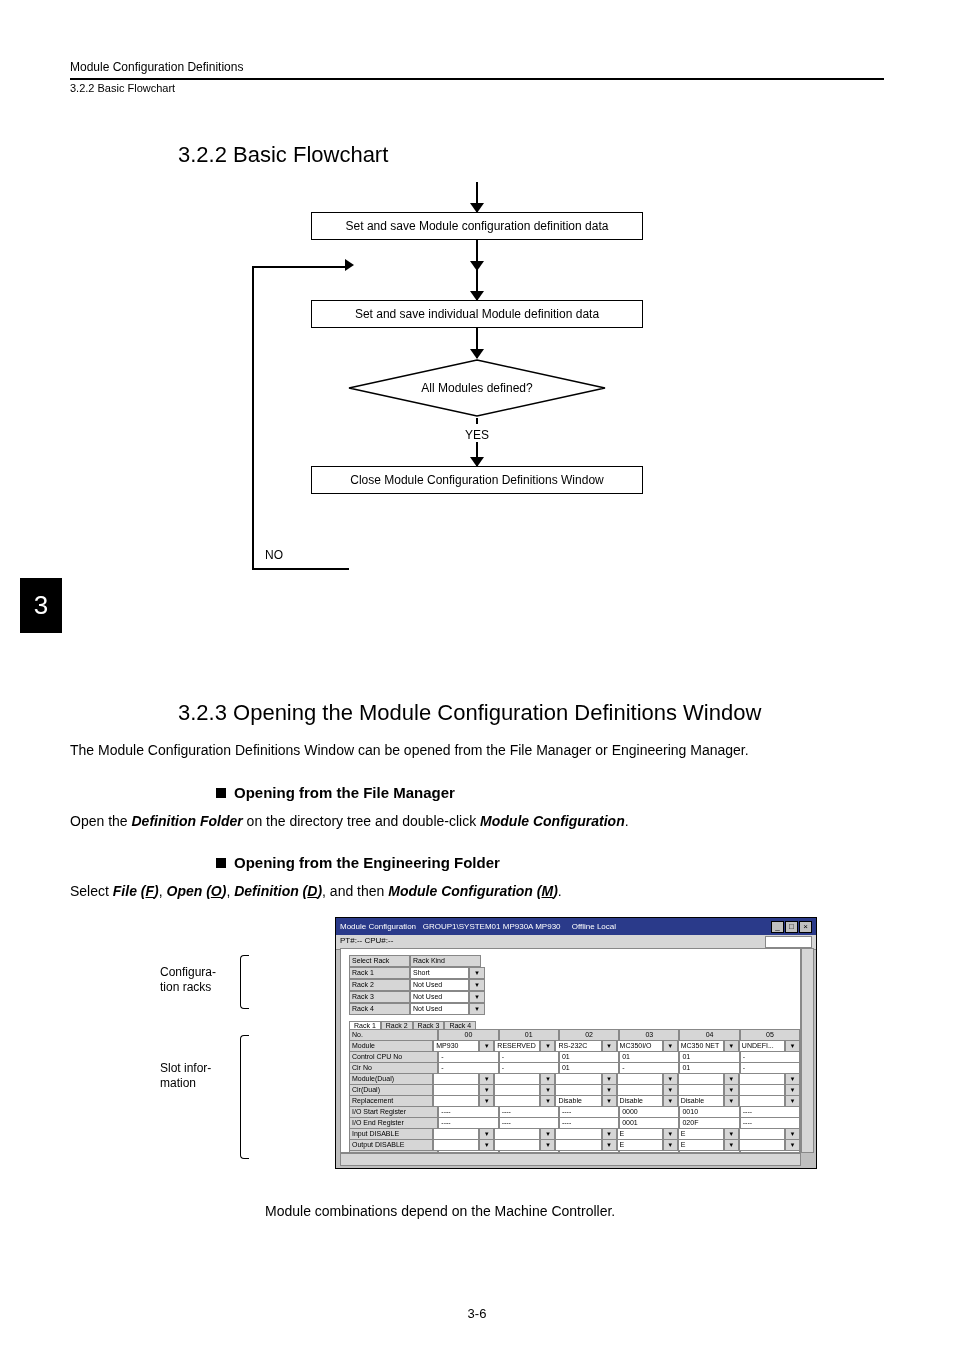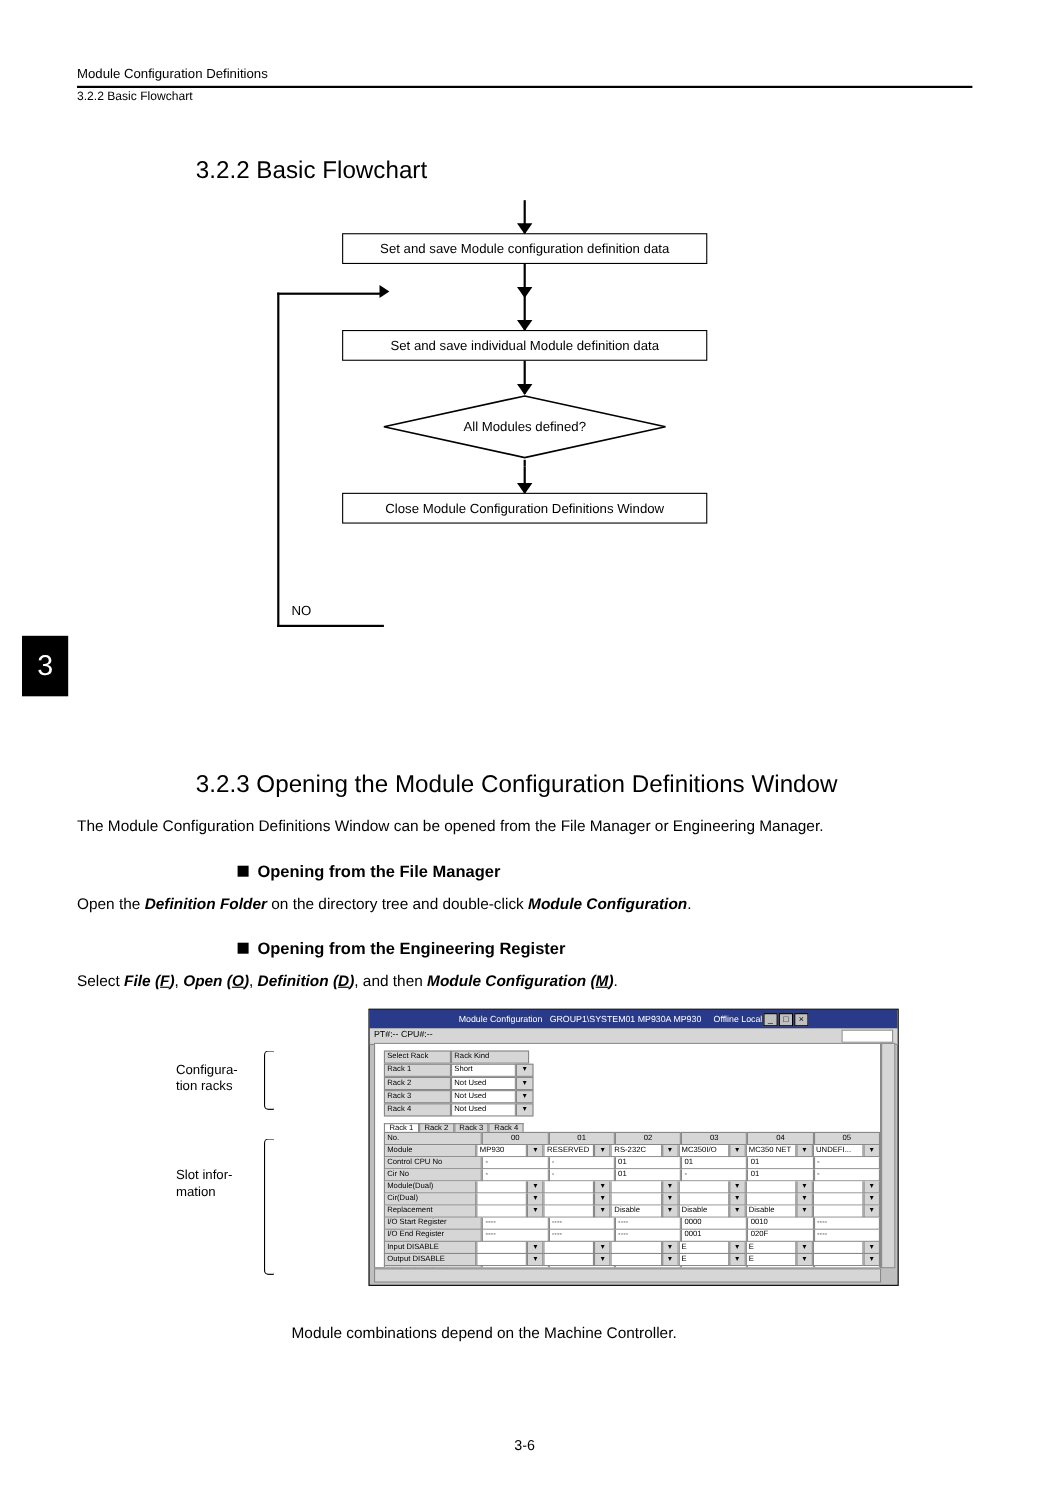--- a/index.html
+++ b/index.html
@@ -97,21 +97,21 @@
     font-size: 8px;
     overflow: hidden;
   }
   .shot .titlebar {
     height: 15px;
     background: linear-gradient(#2a3a8a, #2a3a8a);
     color: #fff;
     font-size: 8px;
     padding: 1px 4px;
     display: flex;
-    justify-content: center;
+    justify-content: space-between;
     align-items: center;
   }
   .shot .titlebar .btns span{
     display:inline-block; width:11px; height:10px; background:#c0c0c0; border:1px solid #000; margin-left:1px; text-align:center; line-height:9px; color:#000;
   }
   .shot .ptline { background:#d6d6d6; padding:1px 4px; border-bottom:1px solid #888; display:flex; justify-content:space-between;}
   .shot .ptline .box { width:45px; height:10px; background:#fff; border:1px solid #888;}
   .shot .inner { position:absolute; left:4px; right:15px; top:30px; bottom:15px; background:#fff; border:1px solid #888; overflow:hidden;}
   .shot .scroll-v { position:absolute; right:2px; top:30px; width:11px; bottom:15px; background:#d6d6d6; border:1px solid #888;}
   .shot .scroll-h { position:absolute; left:4px; right:15px; bottom:2px; height:11px; background:#d6d6d6; border:1px solid #888;}
@@ -167,20 +167,21 @@
 
     <div class="diamond-wrap">
       <div class="diamond">
         <svg viewBox="0 0 260 60">
               <polygon points="130,2 258,30 130,58 2,30" fill="#fff" stroke="#000" stroke-width="1.5"></polygon>
             </svg>
       </div>
       <div class="diamond-label">All Modules defined?</div>
     </div>
     <div class="arrow-down plain" style="height:6px;"></div>
+    <span class="yes-label">YES</span>
     <div class="arrow-down" style="height:24px;"></div>
 
     <div class="fbox">Close Module Configuration Definitions Window</div>
   </div>
 </div>
 
 <h2 class="section">3.2.3  Opening the Module Configuration Definitions Window</h2>
 
 <div class="body-indent">
   <p class="body">The Module Configuration Definitions Window can be opened from the File Manager or Engineering Manager.</p>
@@ -189,21 +190,21 @@
 <h3 class="sub">
   <span class="sq"></span><span>Opening from the File Manager</span>
 </h3>
 <div class="body-indent">
   <p class="body">
     <span>Open the </span><b><i><span>Definition Folder</span></i></b><span> on the directory tree and double-click </span><b><i><span>Module Configuration</span></i></b><span>.</span>
   </p>
 </div>
 
 <h3 class="sub">
-  <span class="sq"></span><span>Opening from the Engineering Register</span>
+  <span class="sq"></span><span>Opening from the Engineering Folder</span>
 </h3>
 <div class="body-indent">
   <p class="body">
     <span>Select </span><b><i><span>File (<u>F</u>)</span></i></b><span>, </span><b><i><span>Open (<u>O</u>)</span></i></b><span>, </span><b><i><span>Definition (<u>D</u>)</span></i></b><span>, and then </span><b><i><span>Module Configuration (<u>M</u>)</span></i></b><span>.</span>
   </p>
 </div>
 
 <div class="shot-wrap">
   <div class="side-label" style="left:90px; top:48px; white-space:pre;">Configura-
 tion racks</div>

